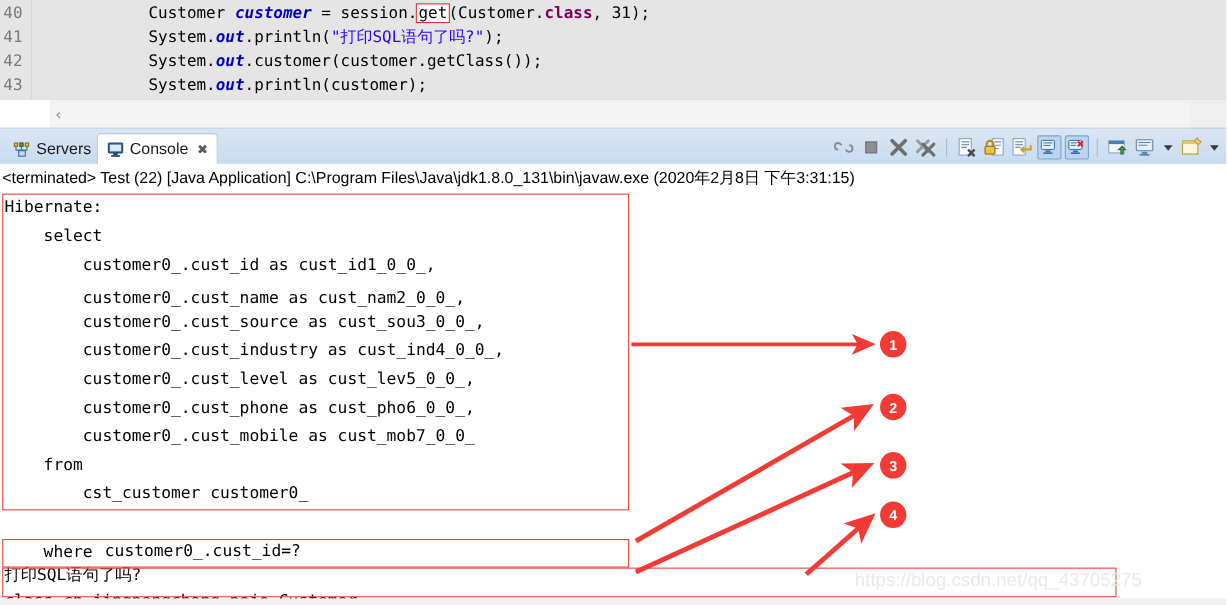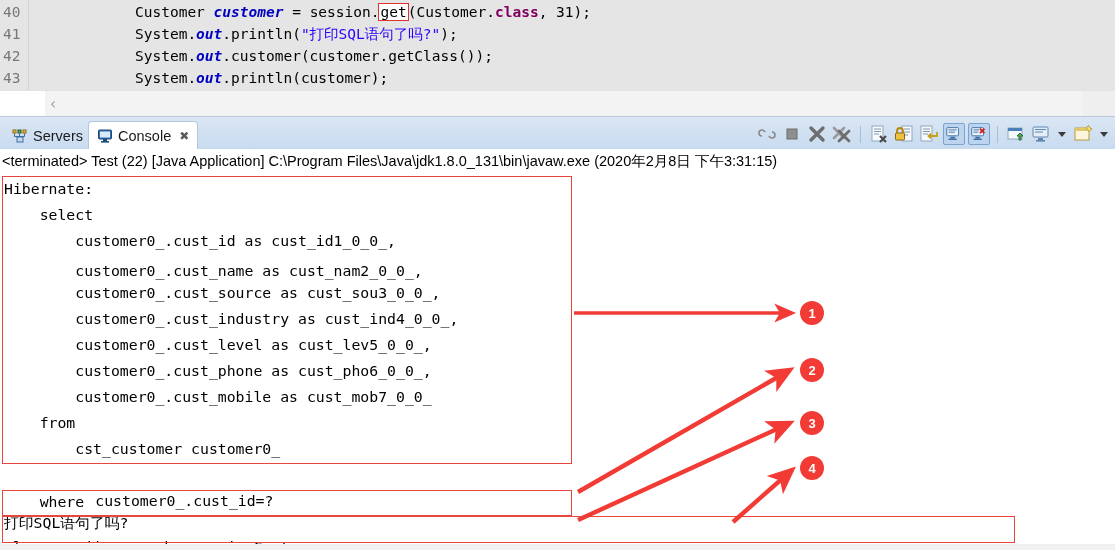--- a/index.html
+++ b/index.html
@@ -319,20 +319,21 @@
         <div class="out" style="top: 313px; margin-top: 27px;">    where</div>
         <div class="out" style="top: 339px; padding-left: 20px;">        customer0_.cust_id=?</div>
         <div class="out" style="top: 361px;">打印SQL语句了吗?</div>
         <div class="out" style="top: 385px;">class cn.jingpengchong.pojo.Customer</div>
       </div>
 
     <div class="rbox" style="left:2px; top:27px; width:570px; height:288px;"></div>
     <div class="rbox" style="left:2px; top:341px; width:570px; height:26px;"></div>
     <div class="rbox" style="left:2px; top:367px; width:1013px; height:27px;"></div>
 
+    <div class="watermark">https://blog.csdn.net/qq_43705275</div>
   </div>
 
   <div class="bottom-strip"></div>
 
   <svg class="anno-svg" viewBox="0 0 1115 550">
     <defs>
       <marker id="ah" markerWidth="7" markerHeight="7" refX="5.2" refY="3.2" orient="auto" markerUnits="strokeWidth">
         <path d="M0,0.4 L6.4,3.2 L0,6 L1.6,3.2 z" fill="#f23b35"></path>
       </marker>
     </defs>

